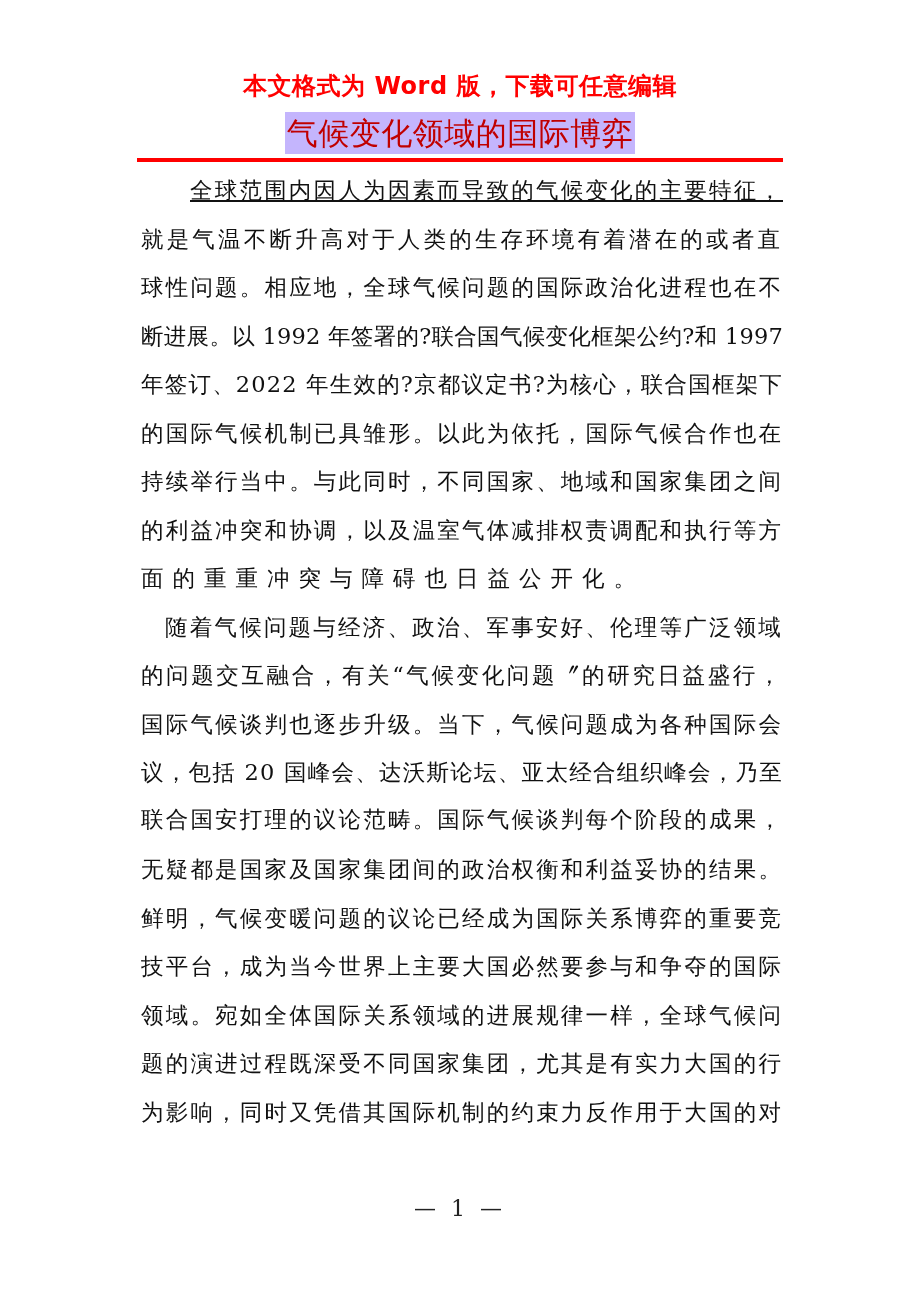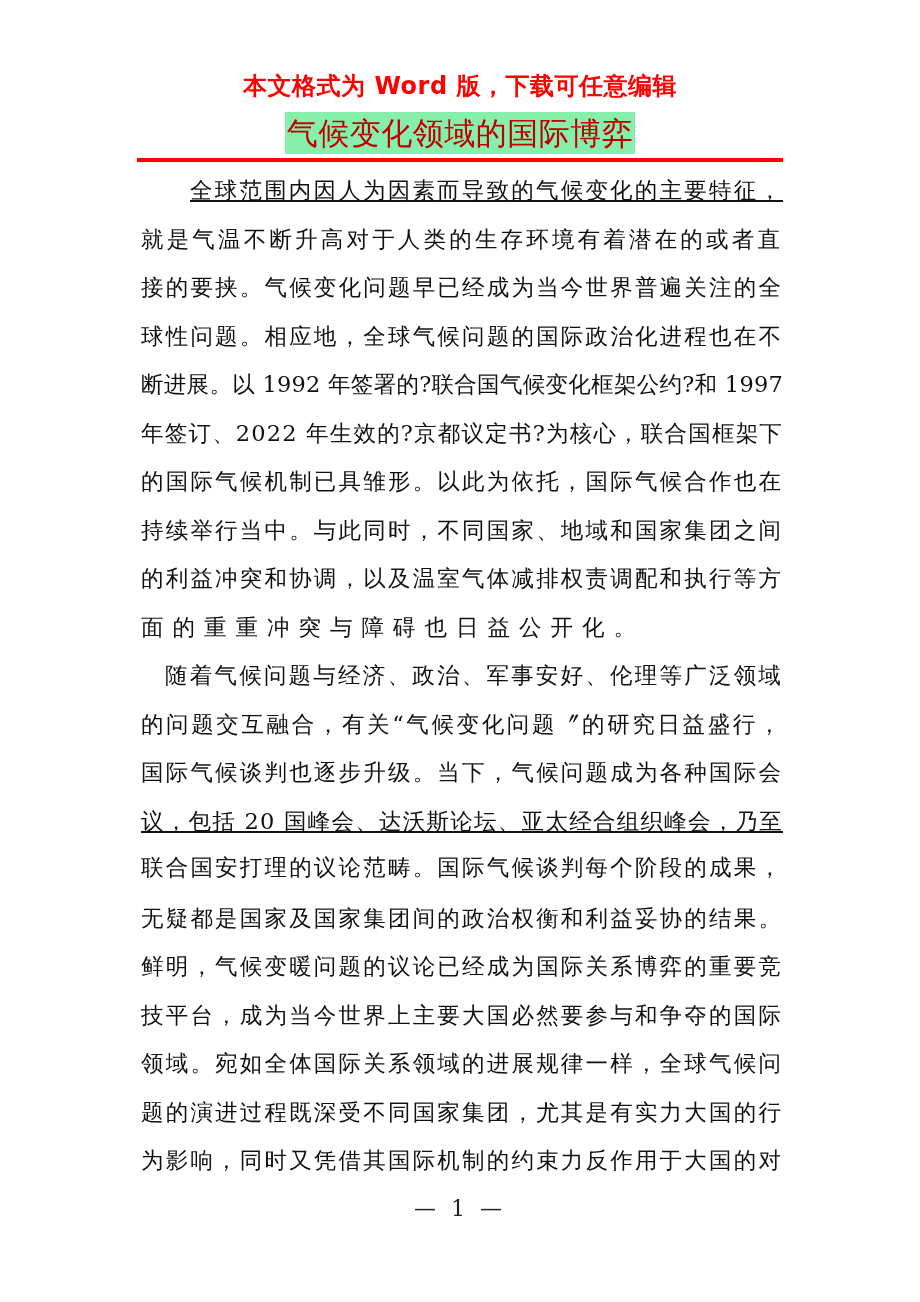--- a/index.html
+++ b/index.html
@@ -37,21 +37,21 @@
     }
     .title-wrap {
       position: absolute;
       left: 0;
       top: 112px;
       width: 920px;
       text-align: center;
     }
     .title {
       display: inline-block;
-      background: #86efac;
+      background: #c4b5fd;
       color: #c00000;
       font-family: "DejaVu Sans", "Liberation Sans", sans-serif;
       font-size: 31px;
       line-height: 42px;
       padding: 0 2px;
       letter-spacing: 0.5px;
     }
     .rule {
       position: absolute;
       left: 137px;
@@ -111,34 +111,33 @@
   <div class="title-wrap">
     <span class="title">气候变化领域的国际博弈</span>
   </div>
 
   <div class="rule"></div>
 
   <div class="body-text">
     <div class="para">
       <span class="line indent1" style="letter-spacing: 2.125px; display: block; text-decoration: underline;">全球范围内因人为因素而导致的气候变化的主要特征，</span>
       <span class="line" style="letter-spacing: 3.1px; display: block;">就是气温不断升高对于人类的生存环境有着潜在的或者直</span>
-      <span class="line" style="letter-spacing: 2.11538px; display: block;">接的要挟。气候变化问题早已经成为当今世界普遍关注的全</span>
       <span class="line" style="letter-spacing: 2.11538px; display: block;">球性问题。相应地，全球气候问题的国际政治化进程也在不</span>
       <span class="line" style="letter-spacing: 0.217371px; display: block;">断进展。以 1992 年签署的?联合国气候变化框架公约?和 1997</span>
       <span class="line" style="letter-spacing: 1.13177px; display: block;">年签订、2022 年生效的?京都议定书?为核心，联合国框架下</span>
       <span class="line" style="letter-spacing: 2.11538px; display: block;">的国际气候机制已具雏形。以此为依托，国际气候合作也在</span>
       <span class="line" style="letter-spacing: 2.11538px; display: block;">持续举行当中。与此同时，不同国家、地域和国家集团之间</span>
       <span class="line" style="letter-spacing: 2.11538px; display: block;">的利益冲突和协调，以及温室气体减排权责调配和执行等方</span>
       <span class="line last" style="letter-spacing: 9px;">面的重重冲突与障碍也日益公开化。</span>
     </div>
     <div class="para">
       <span class="line indent2" style="letter-spacing: 2.14px; display: block;">随着气候问题与经济、政治、军事安好、伦理等广泛领域</span>
       <span class="line" style="letter-spacing: 2.53786px; display: block;">的问题交互融合，有关“气候变化问题〞的研究日益盛行，</span>
       <span class="line" style="letter-spacing: 2.11538px; display: block;">国际气候谈判也逐步升级。当下，气候问题成为各种国际会</span>
-      <span class="line" style="letter-spacing: 1.19181px; display: block; text-decoration: underline;">议，包括 20 国峰会、达沃斯论坛、亚太经合组织峰会，乃至</span>
+      <span class="line" style="letter-spacing: 1.19181px; display: block;">议，包括 20 国峰会、达沃斯论坛、亚太经合组织峰会，乃至</span>
       <span class="line" style="letter-spacing: 2.11538px; display: block; font-family: Liberation Mono, monospace;">联合国安打理的议论范畴。国际气候谈判每个阶段的成果，</span>
       <span class="line" style="letter-spacing: 2.11538px; display: block;">无疑都是国家及国家集团间的政治权衡和利益妥协的结果。</span>
       <span class="line" style="letter-spacing: 2.11538px; display: block;">鲜明，气候变暖问题的议论已经成为国际关系博弈的重要竞</span>
       <span class="line" style="letter-spacing: 2.11538px; display: block;">技平台，成为当今世界上主要大国必然要参与和争夺的国际</span>
       <span class="line" style="letter-spacing: 2.11538px; display: block;">领域。宛如全体国际关系领域的进展规律一样，全球气候问</span>
       <span class="line" style="letter-spacing: 2.11538px; display: block;">题的演进过程既深受不同国家集团，尤其是有实力大国的行</span>
       <span class="line" style="letter-spacing: 2.11538px; display: block;">为影响，同时又凭借其国际机制的约束力反作用于大国的对</span>
     </div>
   </div>
 

